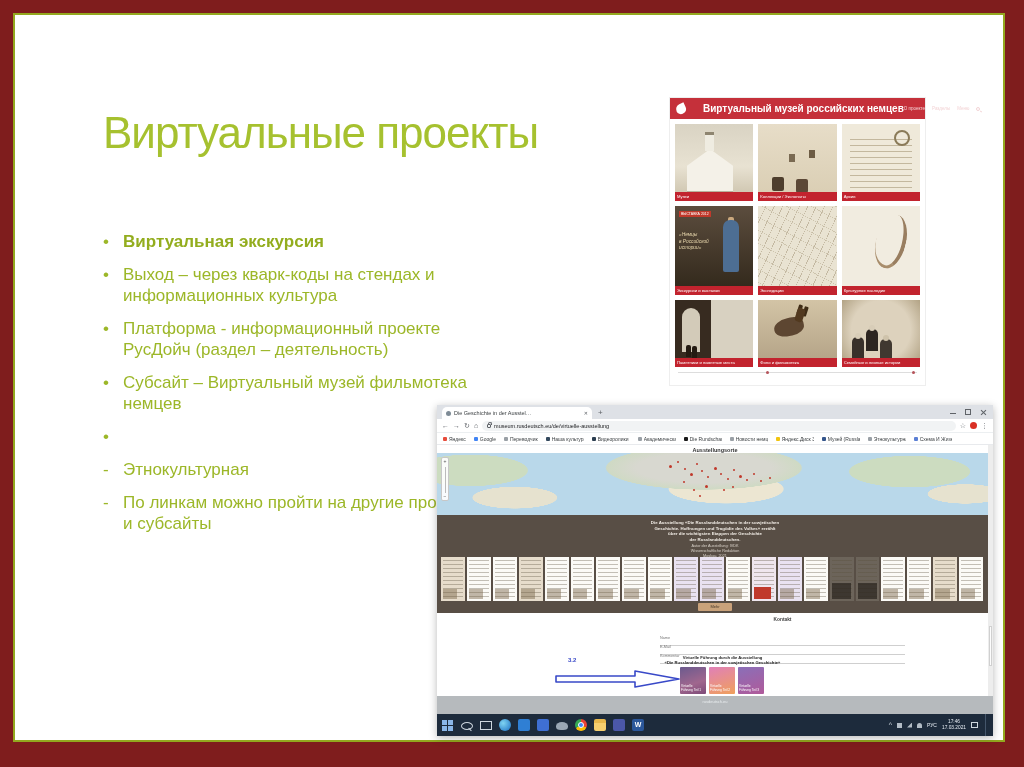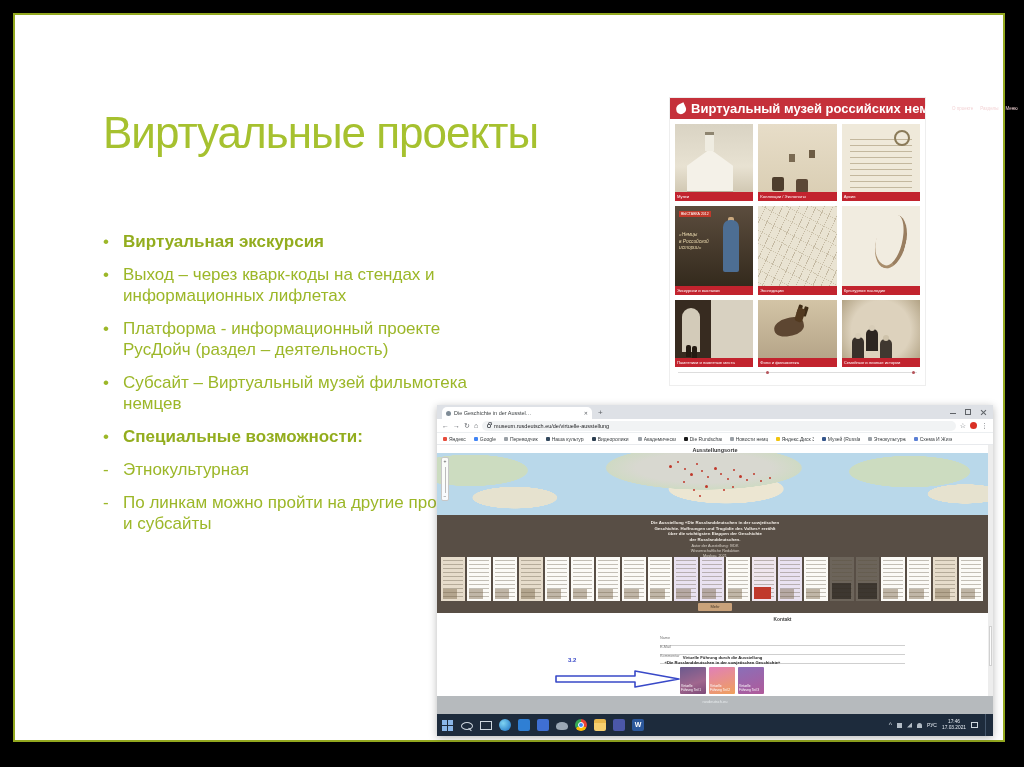--- a/index.html
+++ b/index.html
@@ -1,31 +1,31 @@
 <!DOCTYPE html>
 <html><head>
 <meta charset="utf-8">
 <style>
   html,body{margin:0;padding:0;background:#666;}
   *{box-sizing:border-box;font-family:"Liberation Sans",sans-serif;}
-  .slide{position:relative;width:1024px;height:767px;background:#000000;overflow:hidden;}
+  .slide{position:relative;width:1024px;height:767px;background:#7f1d1d;overflow:hidden;}
   .inner{position:absolute;left:15px;top:15px;right:21px;bottom:27px;background:#fff;box-shadow:0 0 0 2px #93a81f;}
 
   
   .title{position:absolute;left:103px;top:108px;margin:0;font-size:44px;font-weight:400;letter-spacing:-1px;color:#a6c12f;}
   .bullets{position:absolute;left:103px;top:231px;width:372px;}
   .bi{display:flex;margin-bottom:12px;color:#9cb728;font-size:17px;line-height:21px;}
   .bi .mk{width:20px;flex:0 0 20px;}
   .bi.bold .bt{font-weight:700;color:#93ad1e;text-align:right;}
 
   
   .museum{position:absolute;left:669px;top:97px;width:257px;height:289px;background:#fff;border:1px solid #eee;}
   .mhead{height:21px;background:#c5303a;display:flex;align-items:center;padding:0 6px;}
   .mlogo{width:10px;height:10px;background:#fff;border-radius:70% 0 60% 60%;transform:rotate(-25deg);flex:0 0 10px;}
-  .mtitle{color:#fff;font-size:13px;font-weight:700;margin-left:5px;white-space:nowrap;}
+  .mtitle{color:#fff;font-size:10px;font-weight:700;margin-left:17px;white-space:nowrap;}
   .mmenu{margin-left:auto;display:flex;align-items:center;gap:7px;}
   .mmenu span{color:#f3d4d6;font-size:4.5px;white-space:nowrap;}
   .mlens{width:4px;height:4px;border:1px solid #f3d4d6;border-radius:50%;position:relative;}
   .mlens::after{content:"";position:absolute;left:3px;top:3px;width:2px;height:1px;background:#f3d4d6;transform:rotate(45deg);}
   .mgrid{display:grid;grid-template-columns:1fr 1fr 1fr;grid-template-rows:77px 89px 67px;gap:5px;padding:5px;}
   .tile{position:relative;margin:0;overflow:hidden;}
   .timg{position:absolute;inset:0;}
   .tlabel{position:absolute;left:0;right:0;bottom:0;height:9px;background:#c2232e;color:#fff;font-size:4.2px;line-height:9px;padding:0 2px;white-space:nowrap;overflow:hidden;}
   .t1 .timg{background:linear-gradient(180deg,#d9d3c3,#e8e2d2 55%,#c9bfa8);}
   .t1 .timg::before{content:"";position:absolute;left:12px;bottom:8px;width:46px;height:44px;background:#f4f1e8;clip-path:polygon(0 38%,50% 0,100% 38%,100% 100%,0 100%);box-shadow:0 -2px 0 #b9b19c inset;}
@@ -175,33 +175,32 @@
 
   <h1 class="title">Виртуальные проекты</h1>
 
   <div class="bullets">
     <div class="bi bold">
         <span class="mk">•</span>
         <span class="bt">Виртуальная экскурсия</span>
       </div>
     <div class="bi">
         <span class="mk">•</span>
-        <span class="bt">Выход – через кварк-коды на стендах и информационных лифлетах</span>
+        <span class="bt">Выход – через кварк-коды на стендах и информационных культура</span>
       </div>
     <div class="bi">
         <span class="mk">•</span>
         <span class="bt">Платформа -  информационный проекте РусДойч (раздел – деятельность)</span>
       </div>
     <div class="bi">
         <span class="mk">•</span>
         <span class="bt">Субсайт – Виртуальный музей фильмотека немцев</span>
       </div>
     <div class="bi bold">
         <span class="mk">•</span>
-        <span class="bt">Специальные возможности:</span>
       </div>
     <div class="bi">
         <span class="mk">-</span>
         <span class="bt">Этнокультурная</span>
       </div>
     <div class="bi">
         <span class="mk">-</span>
         <span class="bt">По линкам можно пройти на другие проекты и субсайты</span>
       </div>
   </div>

